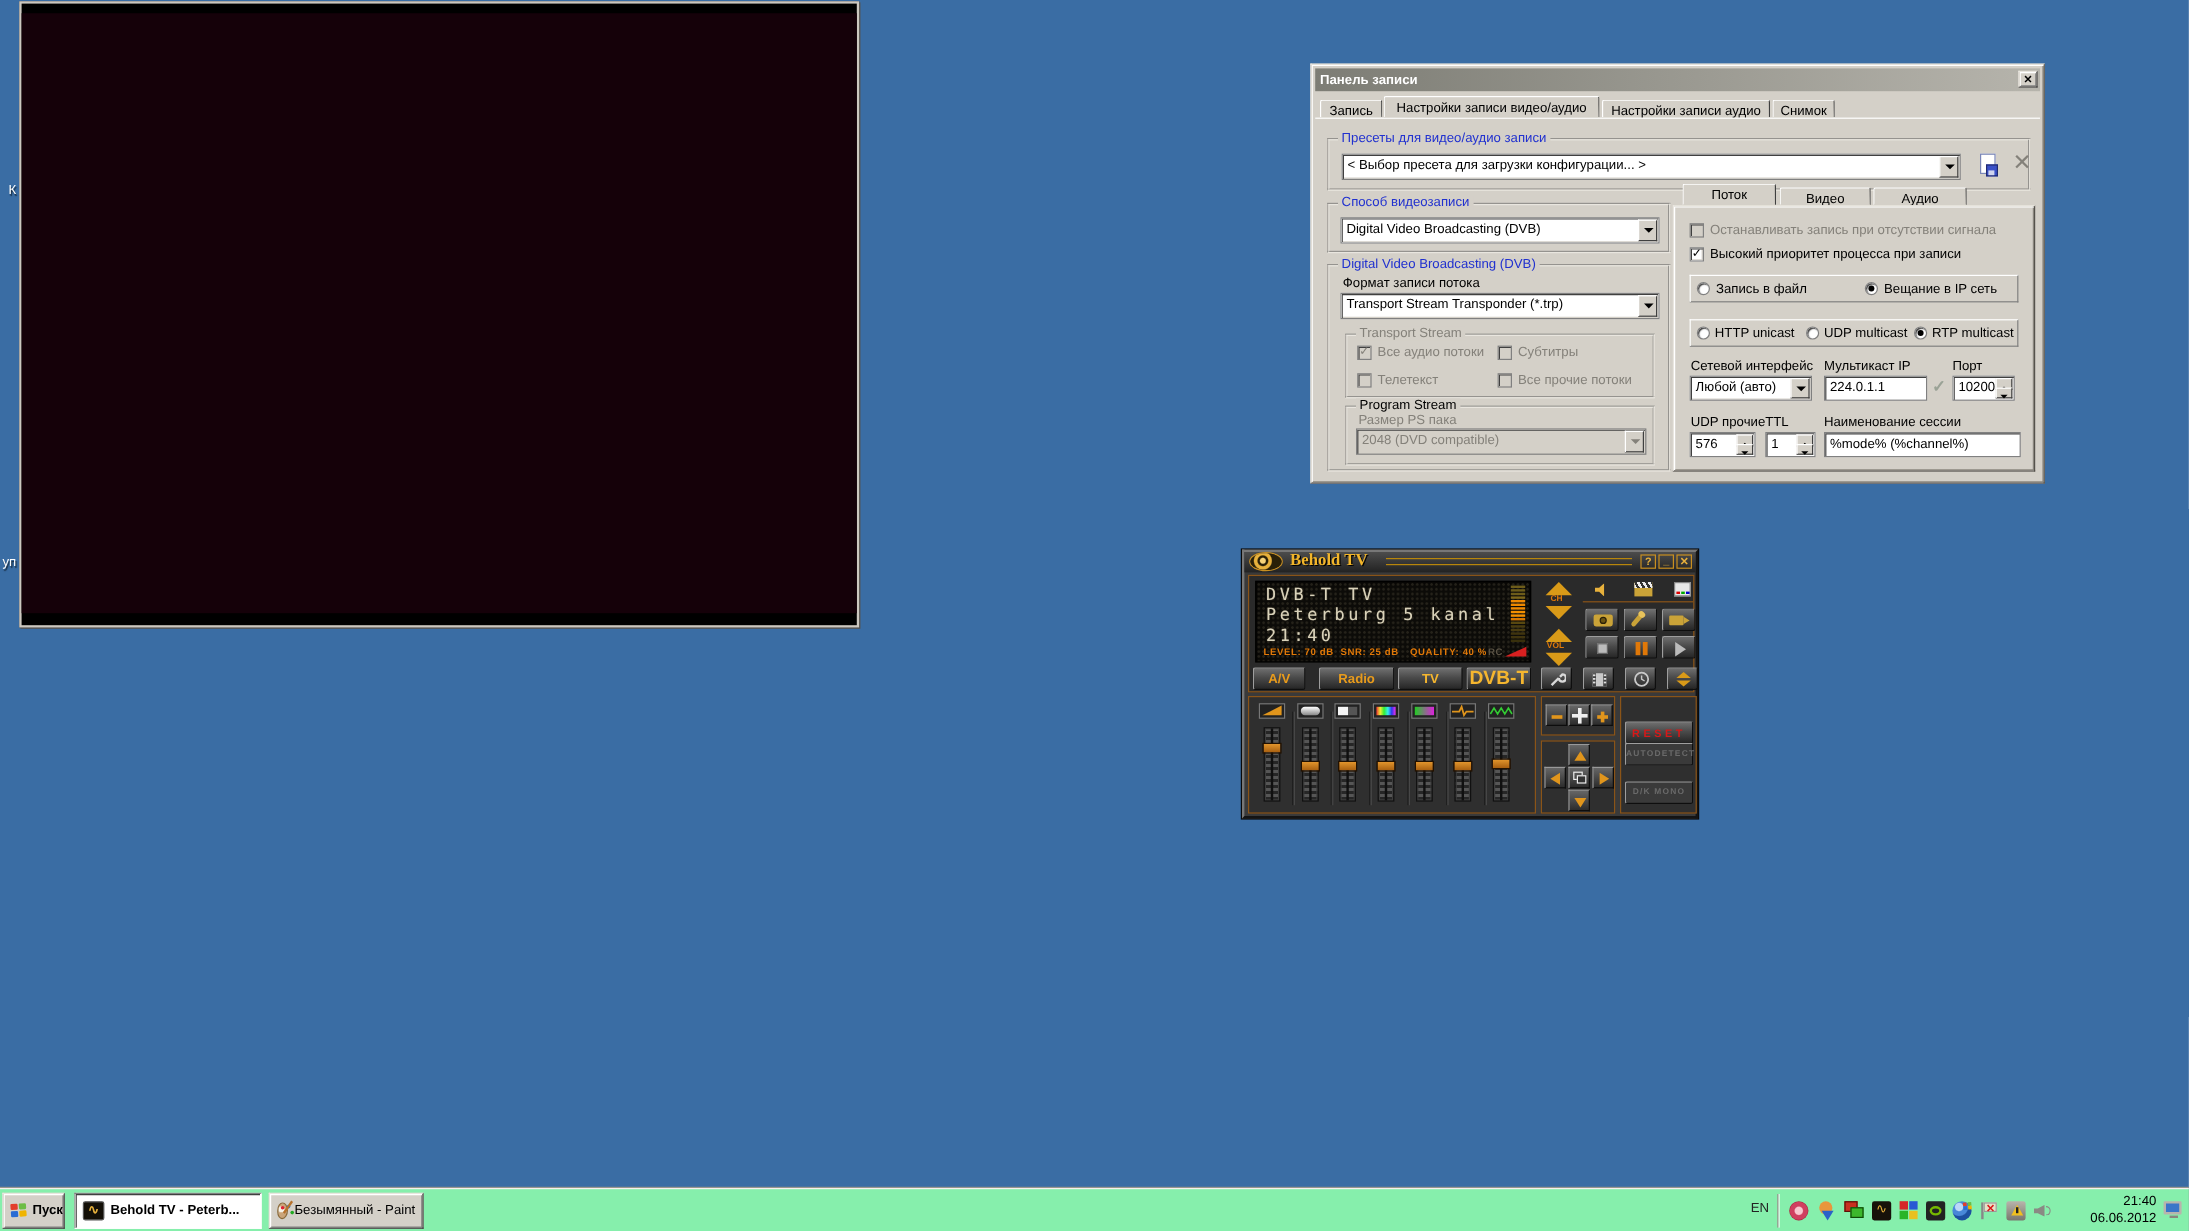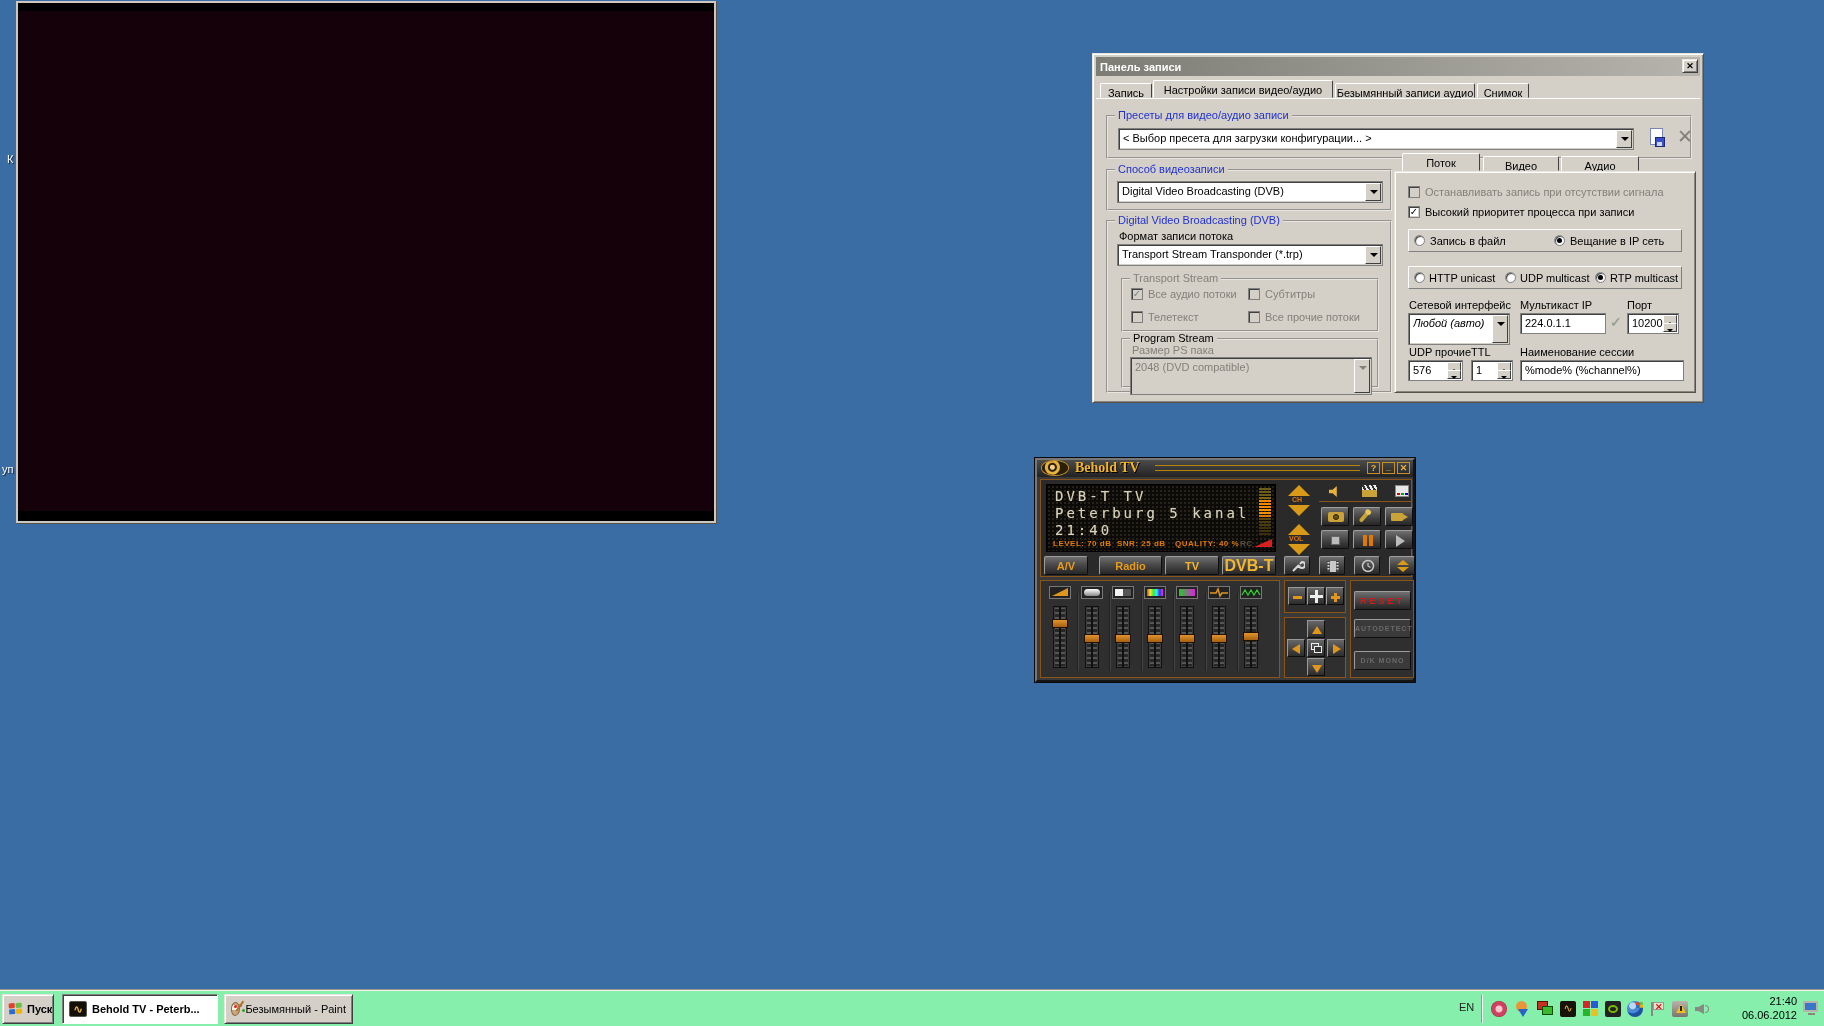--- a/index.html
+++ b/index.html
@@ -86,21 +86,21 @@
   <div class="abs raised" style="left:1092px;top:53px;width:612px;height:350px;">
 
     <div class="abs" style="left:3px;top:3px;right:3px;height:19px;background:linear-gradient(90deg,#7d7d75,#b6b4ac);display:flex;align-items:center;">
       <span style="color:#fff;font-weight:bold;padding-left:4px;">Панель записи</span>
       <span class="btn3d" style="position:absolute;right:2px;top:2px;width:16px;height:14px;text-align:center;font-size:9px;line-height:12px;font-weight:bold;">✕</span>
     </div>
 
     <div class="abs" style="left:3px;top:26px;right:3px;height:19px;">
       <div class="tab inactive" style="left:4px;width:52px;"><span>Запись</span></div>
       <div class="tab" style="left:57px;width:180px;top:0;z-index:3;font-weight:normal;"><span>Настройки записи видео/аудио</span></div>
-      <div class="tab inactive" style="left:239px;width:140px;"><span>Безымянный записи аудио</span></div>
+      <div class="tab inactive" style="left:239px;width:140px;"><span>Настройки записи аудио</span></div>
       <div class="tab inactive" style="left:381px;width:52px;"><span>Снимок</span></div>
     </div>
     <div class="abs" style="left:3px;top:44px;right:3px;bottom:3px;border-top:1px solid #fff;"></div>
 
     <div class="abs groove" style="left:13px;top:61px;width:586px;height:44px;">
       <div class="gtitle">Пресеты для видео/аудио записи</div>
       <div class="combo" style="left:10px;top:11px;width:516px;height:22px;">
         <span class="cval">&lt; Выбор пресета для загрузки конфигурации... &gt;</span>
           <span class="cbtn"></span>
       </div>
@@ -138,21 +138,21 @@
         <span class="abs dis" style="left:142px;top:8px;">Субтитры</span>
         <span class="cb dcb" style="left:8px;top:31px;"></span>
         <span class="abs dis" style="left:25px;top:31px;">Телетекст</span>
         <span class="cb dcb" style="left:125px;top:31px;"></span>
         <span class="abs dis" style="left:142px;top:31px;">Все прочие потоки</span>
       </div>
 
       <div class="abs groove" style="left:13px;top:116px;width:258px;height:50px;">
         <div class="gtitle gtitle-k">Program Stream</div>
         <span class="abs dis" style="left:9px;top:4px;">Размер PS пака</span>
-        <div class="combo dcombo" style="left:7px;top:17px;width:242px;height:38px;text-decoration:underline;">
+        <div class="combo dcombo" style="left:7px;top:17px;width:242px;height:22px;text-decoration:underline;">
           <span class="cval">2048 (DVD compatible)</span>
             <span class="cbtn"></span>
         </div>
       </div>
     </div>
 
     <div class="abs" style="left:301px;top:99px;width:302px;height:240px;">
       <div class="tab" style="left:8px;width:78px;z-index:3;"><span>Поток</span></div>
       <div class="tab inactive" style="left:89px;width:76px;"><span>Видео</span></div>
       <div class="tab inactive" style="left:167px;width:78px;"><span>Аудио</span></div>
@@ -177,21 +177,21 @@
           <span class="radio" style="left:96px;top:5px;"></span>
           <span class="abs" style="left:111px;top:5px;">UDP multicast</span>
           <span class="radio on" style="left:186px;top:5px;"></span>
           <span class="abs" style="left:201px;top:5px;">RTP multicast</span>
         </div>
 
         <span class="abs" style="left:14px;top:127px;">Сетевой интерфейс</span>
         <span class="abs" style="left:125px;top:127px;">Мультикаст IP</span>
         <span class="abs" style="left:232px;top:127px;">Порт</span>
 
-        <div class="combo" style="left:13px;top:141px;width:102px;height:32px;font-style:italic;">
+        <div class="combo" style="left:13px;top:141px;width:102px;height:21px;">
           <span class="cval">Любой (авто)</span>
             <span class="cbtn"></span>
         </div>
         <div class="spin" style="left:125px;top:141px;width:86px;height:21px;">
           <span class="sval">224.0.1.1</span>
         </div>
         <span class="abs" style="left:215px;top:142px;color:#9aa296;font-size:14px;font-weight:bold;">✓</span>
         <div class="spin" style="left:232px;top:141px;width:52px;height:21px;">
           <span class="sval">10200</span>
             <span class="sup"></span>
@@ -443,21 +443,21 @@
         </div>
       <div class="padbtn" style="left:42px;top:21px;">
           <div class="ptri" style="left:5px;top:4px;border-top:5px solid transparent;border-bottom:5px solid transparent;border-left:8px solid #e0951c;"></div>
         </div>
       <div class="padbtn" style="left:22px;top:40px;">
           <div class="ptri" style="left:4px;top:6px;border-left:5px solid transparent;border-right:5px solid transparent;border-top:8px solid #e0951c;"></div>
         </div>
     </div>
 
     <div class="abs bh-sec" style="left:313px;top:120px;width:64px;height:98px;">
-      <div class="bh-btn" style="left:3px;top:10px;width:57px;height:19px;text-align:center;">
+      <div class="bh-btn" style="left:3px;top:20px;width:57px;height:19px;text-align:center;">
         <span style="font-size:9px;font-weight:bold;color:#d81818;letter-spacing:3px;line-height:18px;">RESET</span>
       </div>
       <div class="bh-btn" style="left:3px;top:38px;width:57px;height:19px;text-align:center;background:#3a3a3a;">
         <span style="font-size:7px;font-weight:bold;color:#6a6a6a;letter-spacing:1px;line-height:18px;">AUTODETECT</span>
       </div>
       <div class="bh-btn" style="left:3px;top:70px;width:57px;height:19px;text-align:center;background:#3a3a3a;">
         <span style="font-size:7px;font-weight:bold;color:#6a6a6a;letter-spacing:1px;line-height:18px;">D/K MONO</span>
       </div>
     </div>
   </div>

